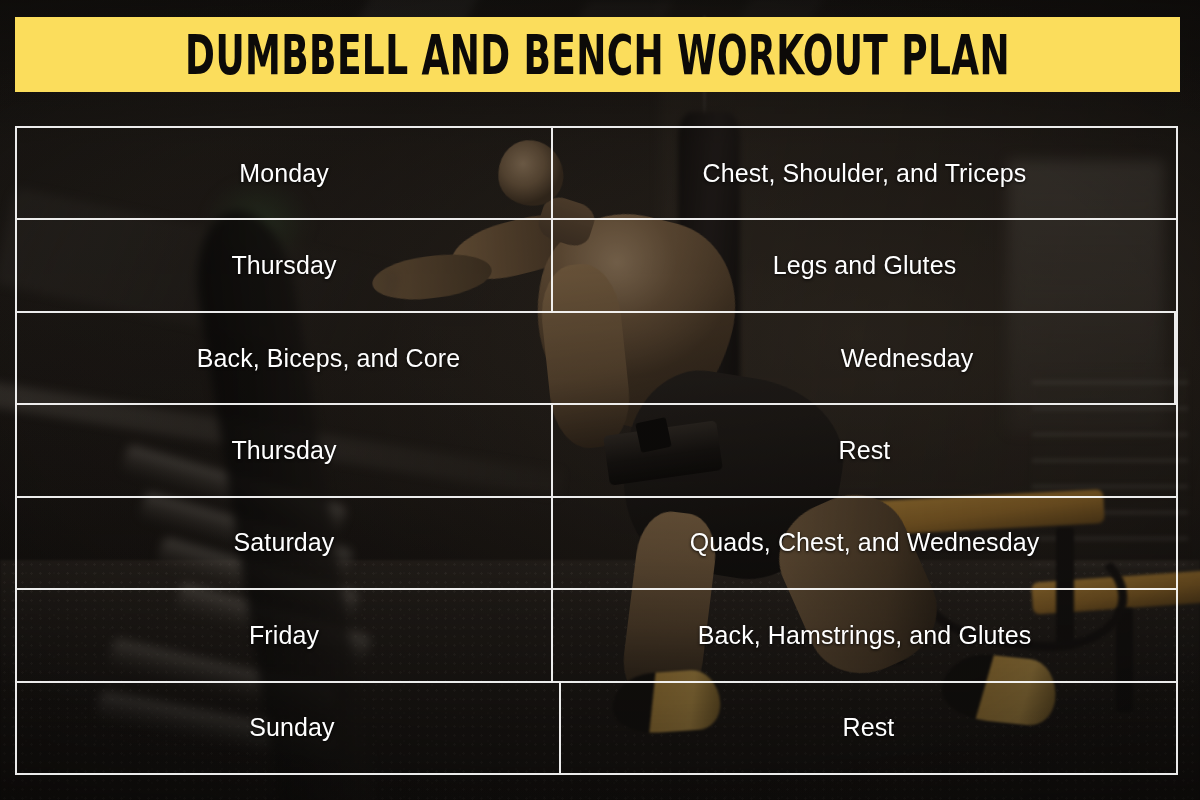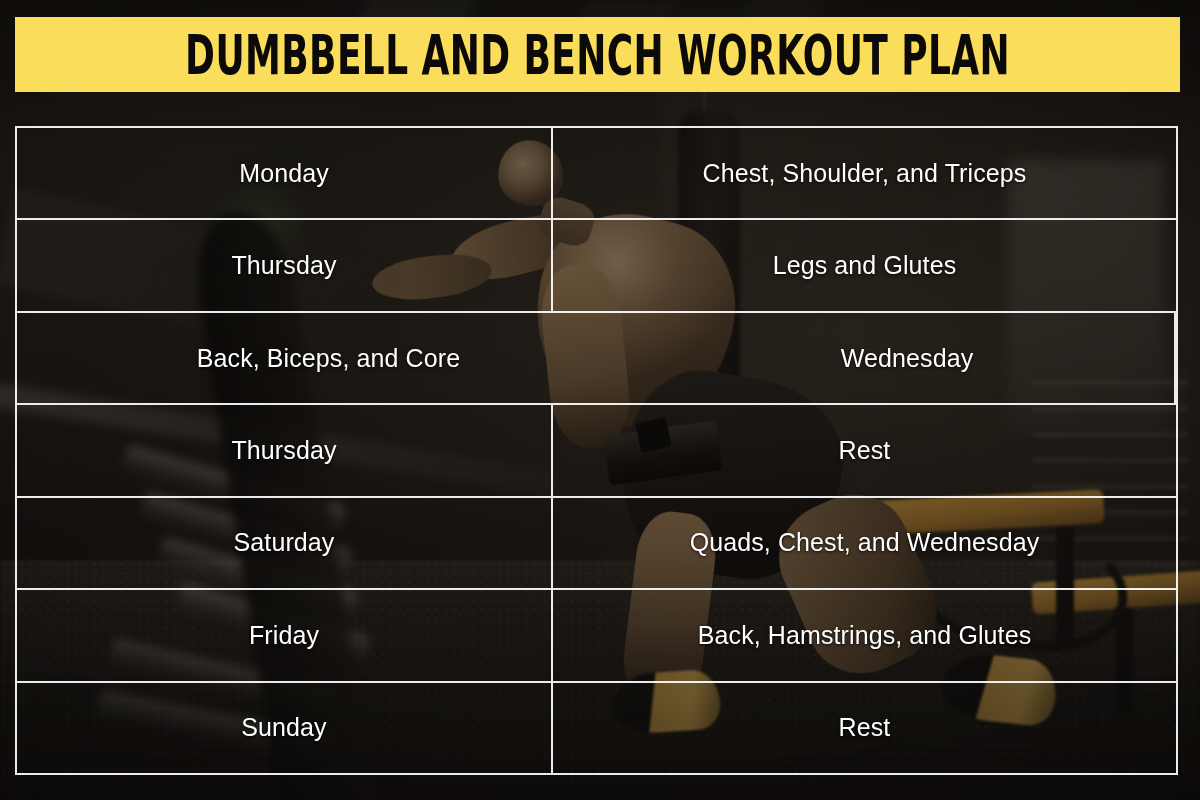--- a/index.html
+++ b/index.html
@@ -237,21 +237,21 @@
     position:absolute; left:15px; top:126px; width:1163px; height:649px;
     border:2px solid rgba(255,255,255,.92);
     border-collapse:collapse;
     display:flex; flex-direction:column;
   }
   .table-row {
     flex:1 1 0;
     display:flex;
     border-bottom:2px solid rgba(255,255,255,.92);
   }
-  .table-row:last-child { border-bottom:none; }
+  .table-row:last-child { border-bottom:none;padding-left:8px; }
   .cell {
     display:flex; align-items:center; justify-content:center;
     color:#ffffff;
     font-size:25px;
     font-weight:400;
     letter-spacing:.1px;
     text-shadow:0 1px 3px rgba(0,0,0,.85);
   }
   .cell-day { width:536px; border-right:2px solid rgba(255,255,255,.92); }
   .cell-focus { flex:1; }

